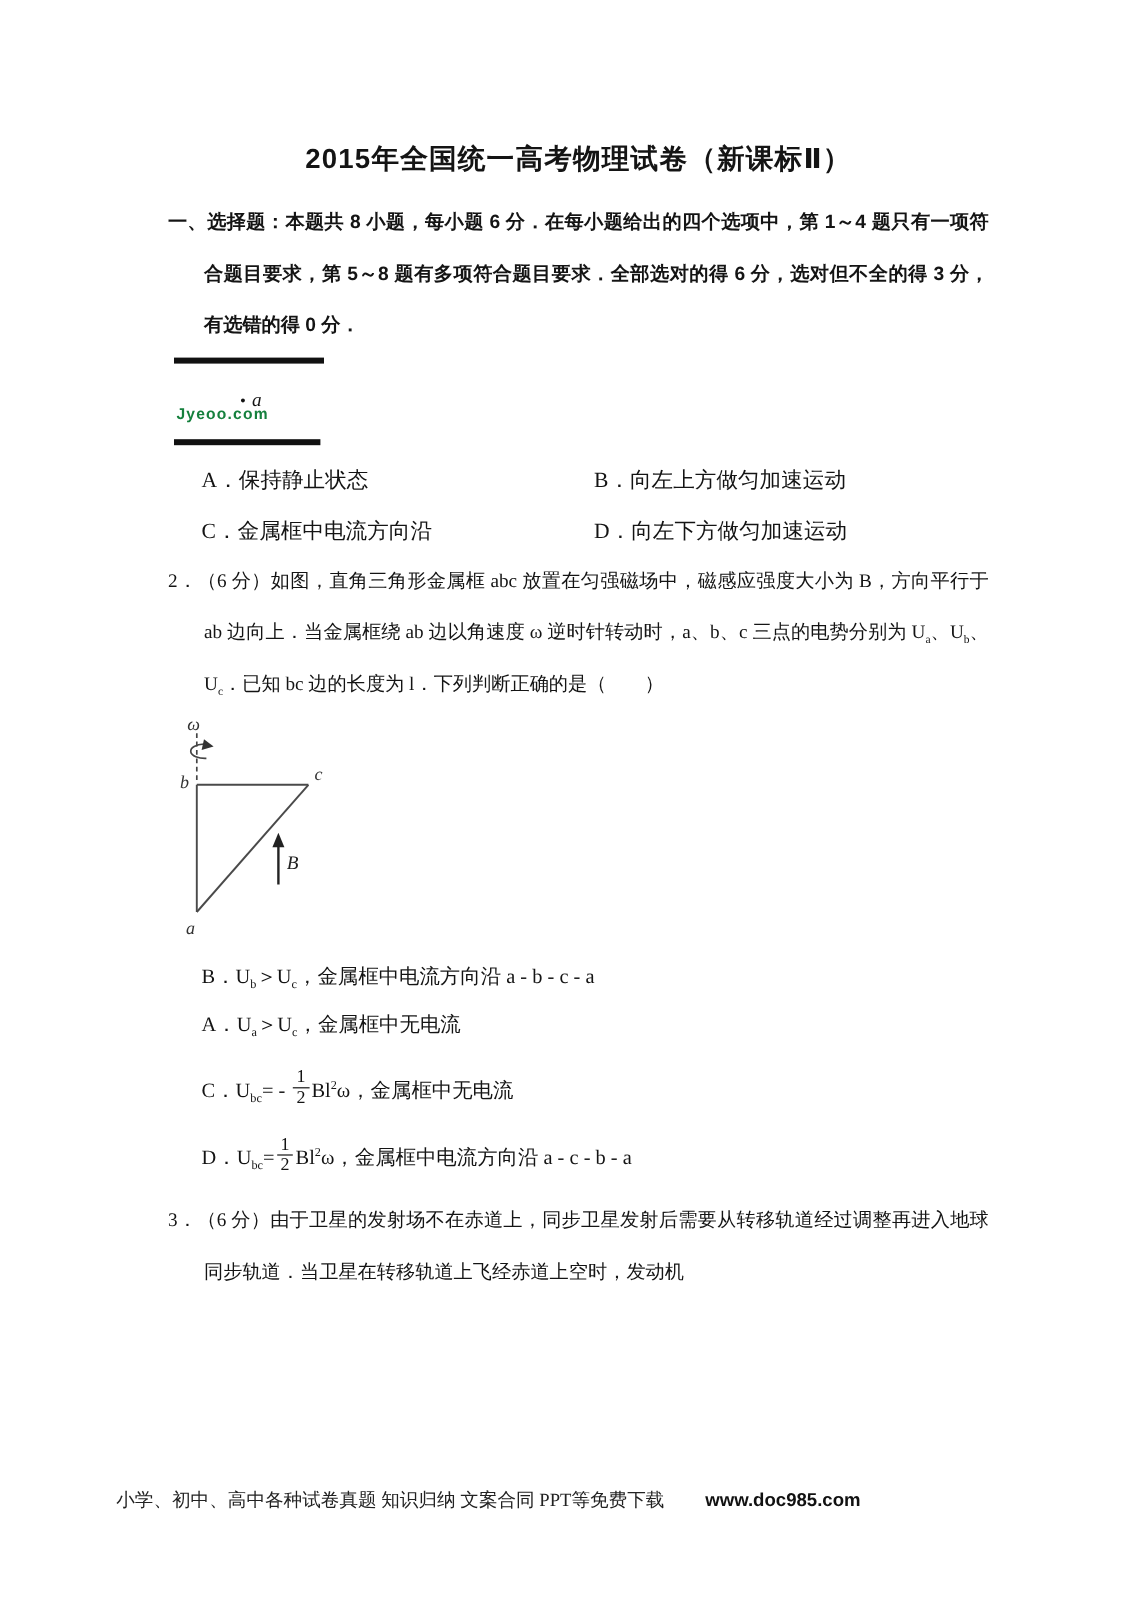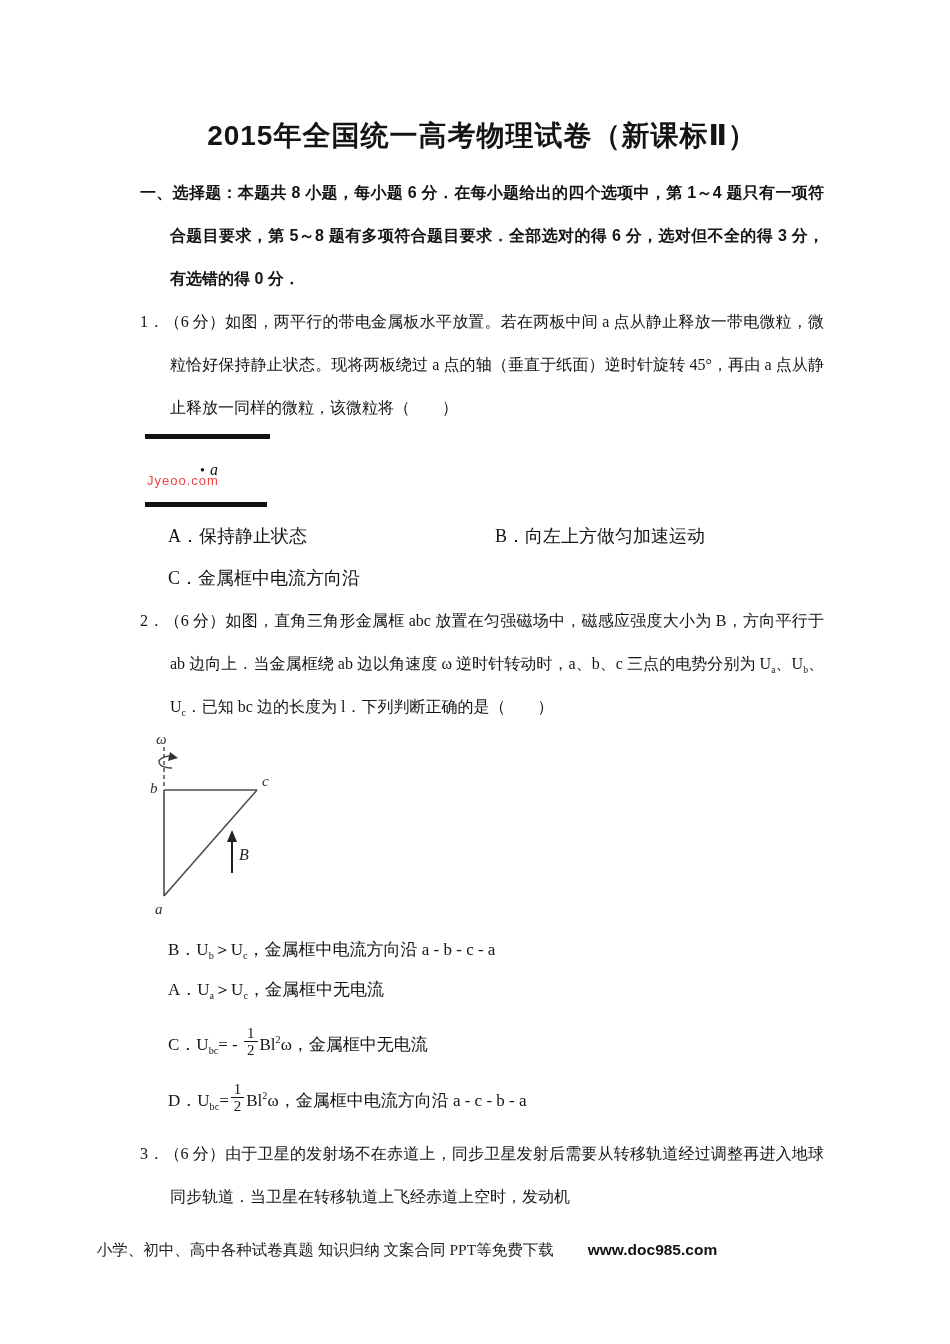--- a/index.html
+++ b/index.html
@@ -4,40 +4,40 @@
 <style>
   html,body{margin:0;padding:0;background:#ffffff;}
   body{
     width:950px;height:1344px;position:relative;overflow:hidden;
     font-family:"Liberation Serif","DejaVu Serif",serif;
     color:#141414;
   }
   .page{position:absolute;inset:0;background:#fff;}
   .content{position:absolute;left:140px;top:116px;width:684px;}
   .doc-title{
-    text-align:center;font-weight:700;font-size:28px;line-height:1.4;
+    text-align:center;font-weight:700;font-size:23px;line-height:1.4;
     font-family:"Liberation Sans","DejaVu Sans",sans-serif;
     margin:0 0 16px 0;letter-spacing:1px;
   }
   .para{
     font-size:16px;line-height:43px;text-align:justify;
     padding-left:30px;text-indent:-30px;margin:0;
   }
   .intro{font-weight:700;font-family:"Liberation Sans","DejaVu Sans",sans-serif;}
   .q-label{font-weight:400;}
   
   .fig1{position:relative;width:140px;height:82px;margin:2px 0 2px 5px;}
   .plate{position:absolute;left:0;height:5px;background:#111;}
   .plate.top{top:3px;width:125px;}
   .plate.bottom{top:71px;width:122px;}
   .fig1-point{position:absolute;left:55px;top:30px;font-size:16px;font-style:italic;}
   .fig1-point .dot{font-style:normal;font-size:14px;margin-right:5px;}
   .fig1-watermark{
-    position:absolute;left:2px;top:42px;color:#ef4444;font-size:13px;
-    font-family:"Liberation Sans",sans-serif;letter-spacing:1px;
+    position:absolute;left:2px;top:42px;color:#15803d;font-size:13px;
+    font-family:"Liberation Sans",sans-serif;letter-spacing:1px;font-weight:bold;
   }
   
   .fig2{position:relative;width:150px;height:198px;margin:2px 0 2px 4px;}
   .fig2 svg{display:block;}
   
   .opt-grid{margin-left:28px;font-size:18px;}
   .opt-row2{display:flex;line-height:42px;}
   .opt-cell-l{width:327px;}
   .opt-cell-r{flex:1;}
   .opt-single{line-height:40px;margin-left:28px;font-size:17px;}
@@ -62,36 +62,36 @@
 <body>
 
 <div class="page">
   <div class="content">
 
     <h1 class="doc-title">2015年全国统一高考物理试卷（新课标Ⅱ）</h1>
 
     <p class="para intro">一、选择题：本题共 8 小题，每小题 6 分．在每小题给出的四个选项中，第 1～4 题只有一项符合题目要求，第 5～8 题有多项符合题目要求．全部选对的得 6 分，选对但不全的得 3 分，有选错的得 0 分．</p>
 
     <div>
-      <p class="para"><span class="q-label">1．</span><span>（6 分）如图，两平行的带电金属板水平放置。若在两板中间 a 点从静止释放一带电微粒，微粒恰好保持静止状态。现将两板绕过 a 点的轴（垂直于纸面）逆时针旋转 45°，再由 a 点从静止释放一同样的微粒，该微粒将（　　）</span></p>
 
       <div class="fig1">
         <div class="plate top"></div>
         <div class="fig1-watermark">Jyeoo.com</div>
         <div class="fig1-point"><span class="dot">•</span><span>a</span></div>
         <div class="plate bottom"></div>
       </div>
 
       <div class="opt-grid">
         <div class="opt-row2">
           <div class="opt-cell-l"><span>A．</span><span>保持静止状态</span></div>
           <div class="opt-cell-r"><span>B．</span><span>向左上方做匀加速运动</span></div>
         </div>
         <div class="opt-row2">
           <div class="opt-cell-l"><span>C．</span><span>金属框中电流方向沿</span></div>
+          <div class="opt-cell-r"><span>D．</span><span>向左下方做匀加速运动</span></div>
         </div>
       </div>
     </div>
 
     <div>
       <p class="para"><span class="q-label">2．</span><span>（6 分）如图，直角三角形金属框 abc 放置在匀强磁场中，磁感应强度大小为 B，方向平行于 ab 边向上．当金属框绕 ab 边以角速度 ω 逆时针转动时，a、b、c 三点的电势分别为 U<sub>a</sub>、U<sub>b</sub>、U<sub>c</sub>．已知 bc 边的长度为 l．下列判断正确的是（　　）</span></p>
 
       <div class="fig2">
         <svg width="150" height="198" viewBox="0 0 150 198">
 

